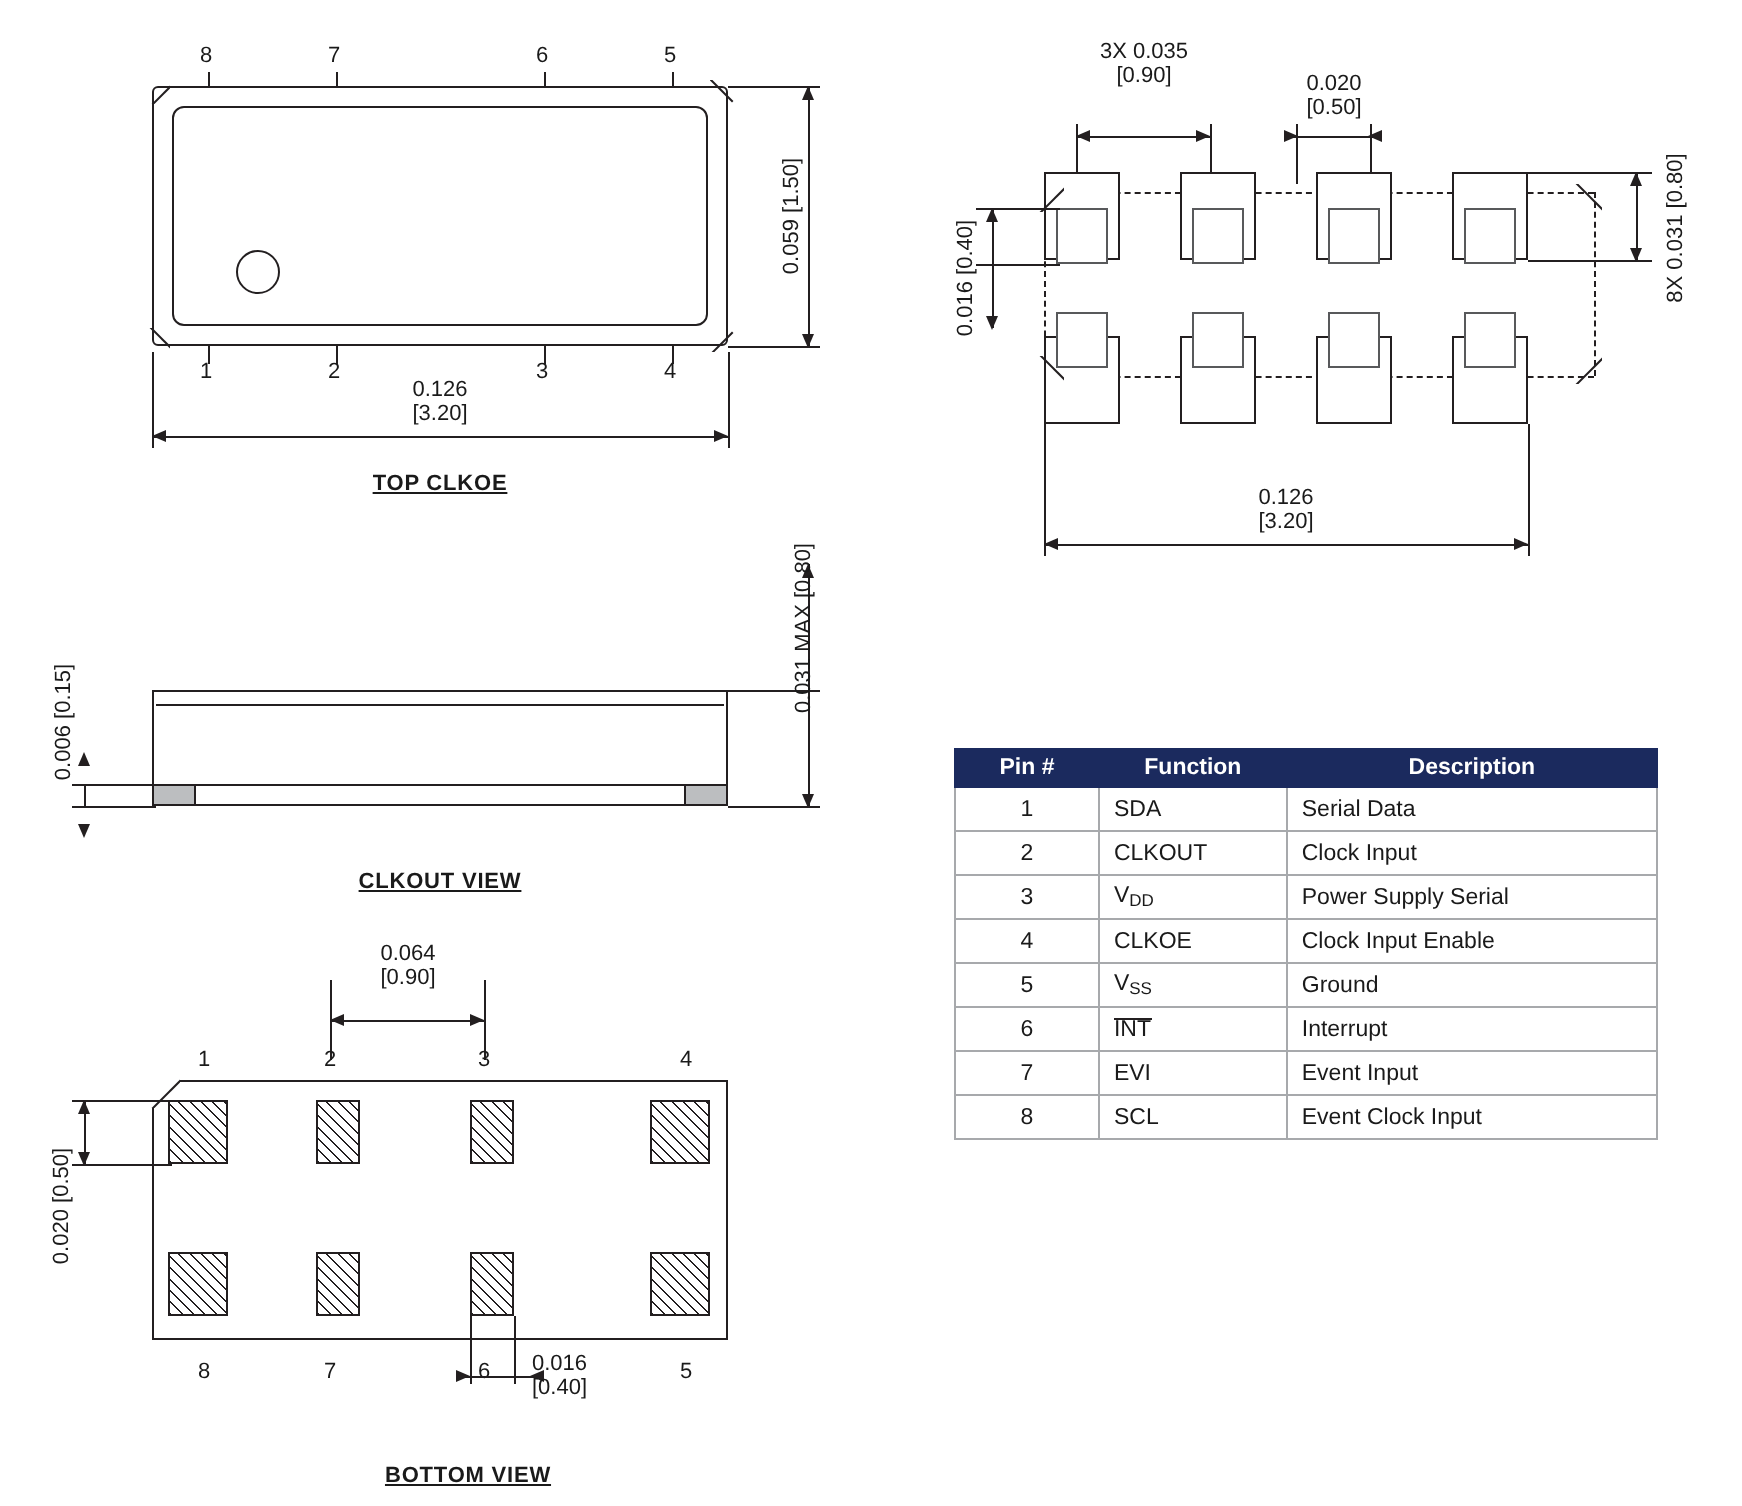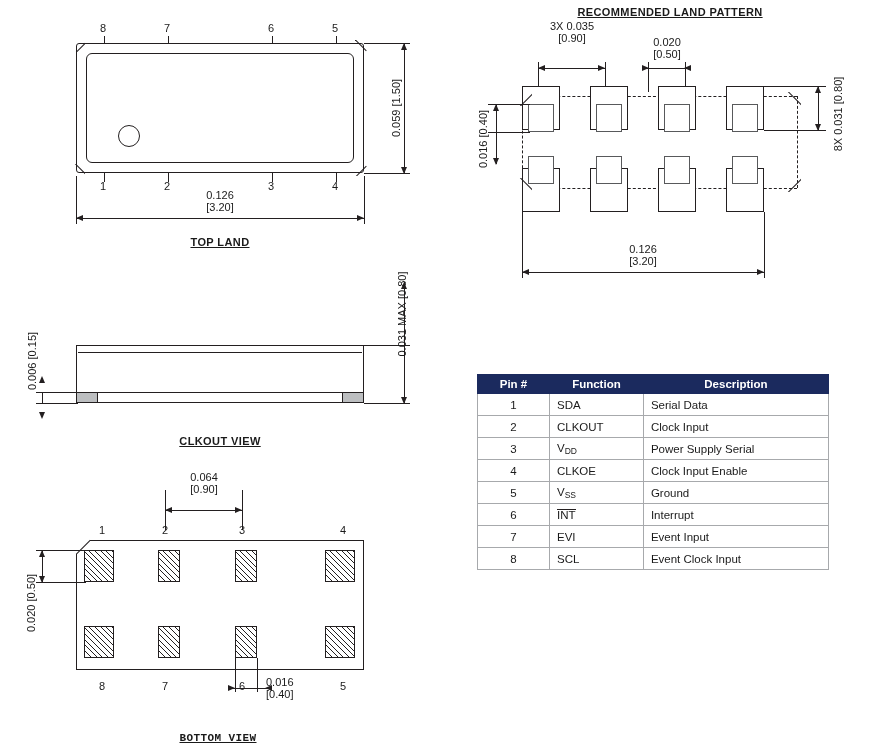--- a/index.html
+++ b/index.html
@@ -129,21 +129,21 @@
   <div class="hl" style="left:364px;top:43px;width:46px;"></div>
   <div class="hl" style="left:364px;top:173px;width:46px;"></div>
   <div class="vl" style="left:404px;top:43px;height:130px;"></div>
   <div class="ar ar-u" style="left:401px;top:43px;"></div>
   <div class="ar ar-d" style="left:401px;top:167px;"></div>
   <div class="abs dim vert" style="left:356px;top:102px;width:80px;transform:rotate(-90deg);">
     <span>0.059</span>
     <span>[1.50]</span>
   </div>
 
-  <div class="abs ttl" style="left:150px;top:236px;width:140px;">TOP LAND</div>
+  <div class="abs ttl" style="left:150px;top:236px;width:140px;">TOP CLKOE</div>
 </div>
 
 <div class="abs" style="left:0;top:300px;width:440px;height:160px;">
 
   <div class="abs" style="left:76px;top:45px;width:288px;height:58px;border:1.3px solid #231f20;box-sizing:border-box;background:#fff;"></div>
   <div class="hl" style="left:78px;top:52px;width:284px;"></div>
 
   <div class="abs" style="left:76px;top:92px;width:22px;height:11px;background:#bcbec0;border:1px solid #231f20;box-sizing:border-box;"></div>
   <div class="abs" style="left:342px;top:92px;width:22px;height:11px;background:#bcbec0;border:1px solid #231f20;box-sizing:border-box;"></div>
   <div class="hl" style="left:76px;top:92px;width:288px;"></div>
@@ -222,26 +222,25 @@
   <div class="vl" style="left:235px;top:196px;height:34px;"></div>
   <div class="vl" style="left:257px;top:196px;height:34px;"></div>
   <div class="hl" style="left:228px;top:226px;width:44px;"></div>
   <div class="ar ar-r" style="left:228px;top:223px;"></div>
   <div class="ar ar-l" style="left:265px;top:223px;"></div>
   <div class="abs dim" style="left:266px;top:214px;width:70px;text-align:left;">
     <span>0.016</span><br>
     <span>[0.40]</span>
   </div>
 
-  <div class="abs ttl" style="left:148px;top:270px;width:140px;font-family:Liberation Mono, monospace;">BOTTOM VIEW</div>
+  <div class="abs ttl" style="left:164px;top:270px;width:140px;">BOTTOM VIEW</div>
 </div>
 
 <div class="abs" style="left:470px;top:0;width:401px;height:330px;">
 
-  <div class="abs ttl" style="left:40px;top:6px;width:320px;">RECOMMENDED LAND PATTERN</div>
 
   <div class="vl" style="left:68px;top:62px;height:30px;"></div>
   <div class="vl" style="left:135px;top:62px;height:30px;"></div>
   <div class="hl" style="left:68px;top:68px;width:67px;"></div>
   <div class="ar ar-l" style="left:68px;top:65px;"></div>
   <div class="ar ar-r" style="left:128px;top:65px;"></div>
   <div class="abs dim" style="left:50px;top:20px;width:104px;">
     <span>3X  0.035</span><br>
     <span>[0.90]</span>
   </div>

